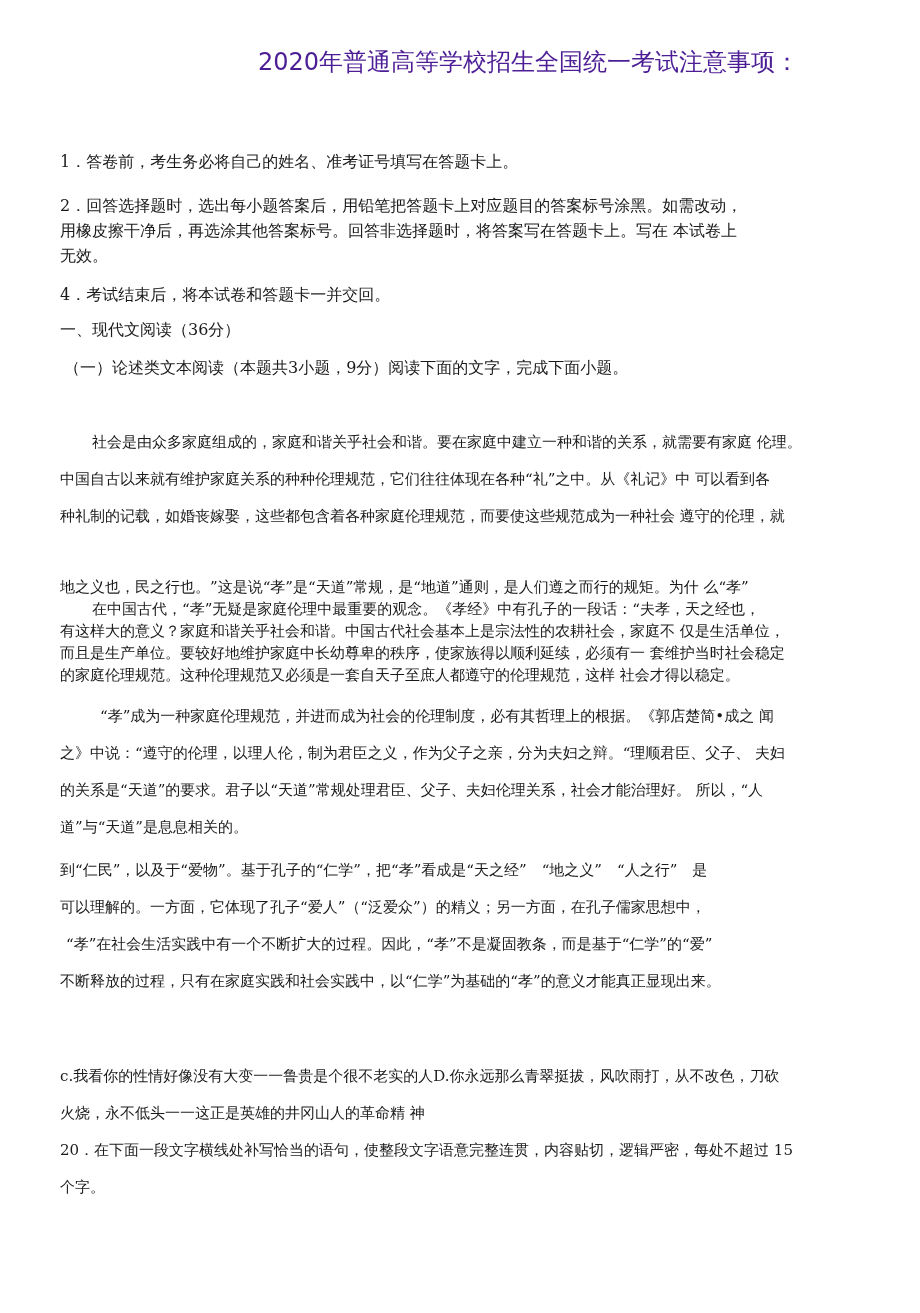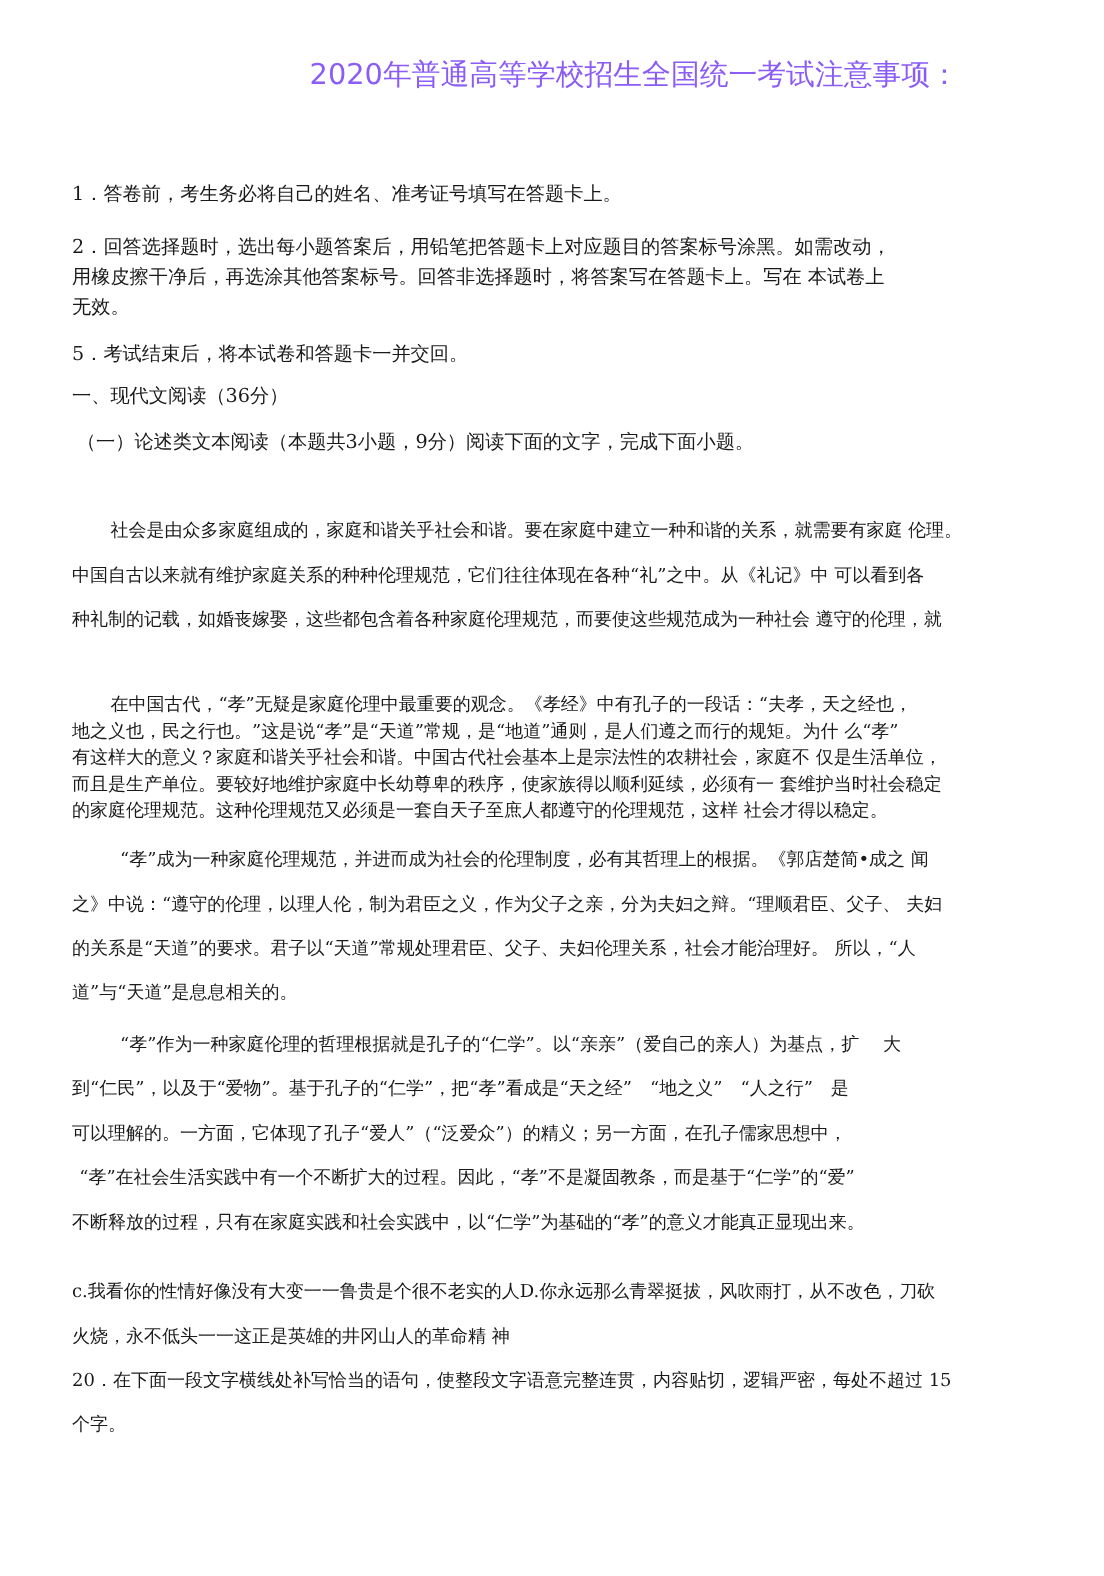--- a/index.html
+++ b/index.html
@@ -4,63 +4,62 @@
 <style>
   html, body { margin: 0; padding: 0; background: #ffffff; }
   body {
     width: 920px; height: 1313px; position: relative; overflow: hidden;
     font-family: "DejaVu Serif", "Liberation Serif", serif;
     color: #1a1a1a;
   }
   .title {
     position: absolute; left: 258px; top: 46px;
     font-family: "DejaVu Sans", "Liberation Sans", sans-serif;
-    font-size: 24px; color: #8b5cf6; white-space: nowrap;
+    font-size: 24px; color: #4c1d95; white-space: nowrap;
   }
   .line { position: absolute; left: 60px; font-size: 16px; white-space: nowrap; }
   .para { position: absolute; left: 60px; width: 805px; font-size: 15px; text-align: justify; text-justify: inter-ideograph; }
   .para .ln { display: block; white-space: nowrap; }
 </style>
 </head>
 <body>
 
 <div>
   <div class="title">2020年普通高等学校招生全国统一考试注意事项：</div>
 
   <div class="line" style="top:152px">1．答卷前，考生务必将自己的姓名、准考证号填写在答题卡上。</div>
   <div class="line" style="top:196px">2．回答选择题时，选出每小题答案后，用铅笔把答题卡上对应题目的答案标号涂黑。如需改动，</div>
   <div class="line" style="top:221px">用橡皮擦干净后，再选涂其他答案标号。回答非选择题时，将答案写在答题卡上。写在 本试卷上</div>
   <div class="line" style="top:246px">无效。</div>
-  <div class="line" style="top:285px">5．考试结束后，将本试卷和答题卡一并交回。</div>
+  <div class="line" style="top:285px">4．考试结束后，将本试卷和答题卡一并交回。</div>
   <div class="line" style="top:320px">一、现代文阅读（36分）</div>
   <div class="line" style="top:358px; left:64px">（一）论述类文本阅读（本题共3小题，9分）阅读下面的文字，完成下面小题。</div>
 
   <div class="para" style="top:424px; line-height:37px; font-size:15px">
     <span class="ln" style="padding-left:32px">社会是由众多家庭组成的，家庭和谐关乎社会和谐。要在家庭中建立一种和谐的关系，就需要有家庭 伦理。</span>
     <span class="ln">中国自古以来就有维护家庭关系的种种伦理规范，它们往往体现在各种“礼”之中。从《礼记》中 可以看到各</span>
     <span class="ln">种礼制的记载，如婚丧嫁娶，这些都包含着各种家庭伦理规范，而要使这些规范成为一种社会 遵守的伦理，就</span>
   </div>
 
   <div class="para" style="top:576px; line-height:22px; font-size:15px">
+    <span class="ln">地之义也，民之行也。”这是说“孝”是“天道”常规，是“地道”通则，是人们遵之而行的规矩。为什 么“孝”</span>
     <span class="ln" style="padding-left:32px">在中国古代，“孝”无疑是家庭伦理中最重要的观念。《孝经》中有孔子的一段话：“夫孝，天之经也，</span>
-    <span class="ln">地之义也，民之行也。”这是说“孝”是“天道”常规，是“地道”通则，是人们遵之而行的规矩。为什 么“孝”</span>
     <span class="ln">有这样大的意义？家庭和谐关乎社会和谐。中国古代社会基本上是宗法性的农耕社会，家庭不 仅是生活单位，</span>
     <span class="ln">而且是生产单位。要较好地维护家庭中长幼尊卑的秩序，使家族得以顺利延续，必须有一 套维护当时社会稳定</span>
     <span class="ln">的家庭伦理规范。这种伦理规范又必须是一套自天子至庶人都遵守的伦理规范，这样 社会才得以稳定。</span>
   </div>
 
   <div class="para" style="top:698px; line-height:37px; font-size:15px">
     <span class="ln" style="padding-left:40px">“孝”成为一种家庭伦理规范，并进而成为社会的伦理制度，必有其哲理上的根据。《郭店楚简•成之 闻</span>
     <span class="ln">之》中说：“遵守的伦理，以理人伦，制为君臣之义，作为父子之亲，分为夫妇之辩。“理顺君臣、父子、 夫妇</span>
     <span class="ln">的关系是“天道”的要求。君子以“天道”常规处理君臣、父子、夫妇伦理关系，社会才能治理好。 所以，“人</span>
     <span class="ln">道”与“天道”是息息相关的。</span>
   </div>
 
   <div class="para" style="top:852px; line-height:37px; font-size:15px">
-    <span class="ln" style="padding-left:40px">“孝”作为一种家庭伦理的哲理根据就是孔子的“仁学”。以“亲亲”（爱自己的亲人）为基点，扩　 大</span>
     <span class="ln">到“仁民”，以及于“爱物”。基于孔子的“仁学”，把“孝”看成是“天之经”　“地之义”　“人之行”　是</span>
     <span class="ln">可以理解的。一方面，它体现了孔子“爱人”（“泛爱众”）的精义；另一方面，在孔子儒家思想中，</span>
     <span class="ln" style="padding-left:6px">“孝”在社会生活实践中有一个不断扩大的过程。因此，“孝”不是凝固教条，而是基于“仁学”的“爱”</span>
     <span class="ln">不断释放的过程，只有在家庭实践和社会实践中，以“仁学”为基础的“孝”的意义才能真正显现出来。</span>
   </div>
 
   <div class="para" style="top:1058px; line-height:37px; font-size:15px">
     <span class="ln">c.我看你的性情好像没有大变一一鲁贵是个很不老实的人D.你永远那么青翠挺拔，风吹雨打，从不改色，刀砍</span>
     <span class="ln">火烧，永不低头一一这正是英雄的井冈山人的革命精 神</span>
     <span class="ln">20．在下面一段文字横线处补写恰当的语句，使整段文字语意完整连贯，内容贴切，逻辑严密，每处不超过 15</span>

